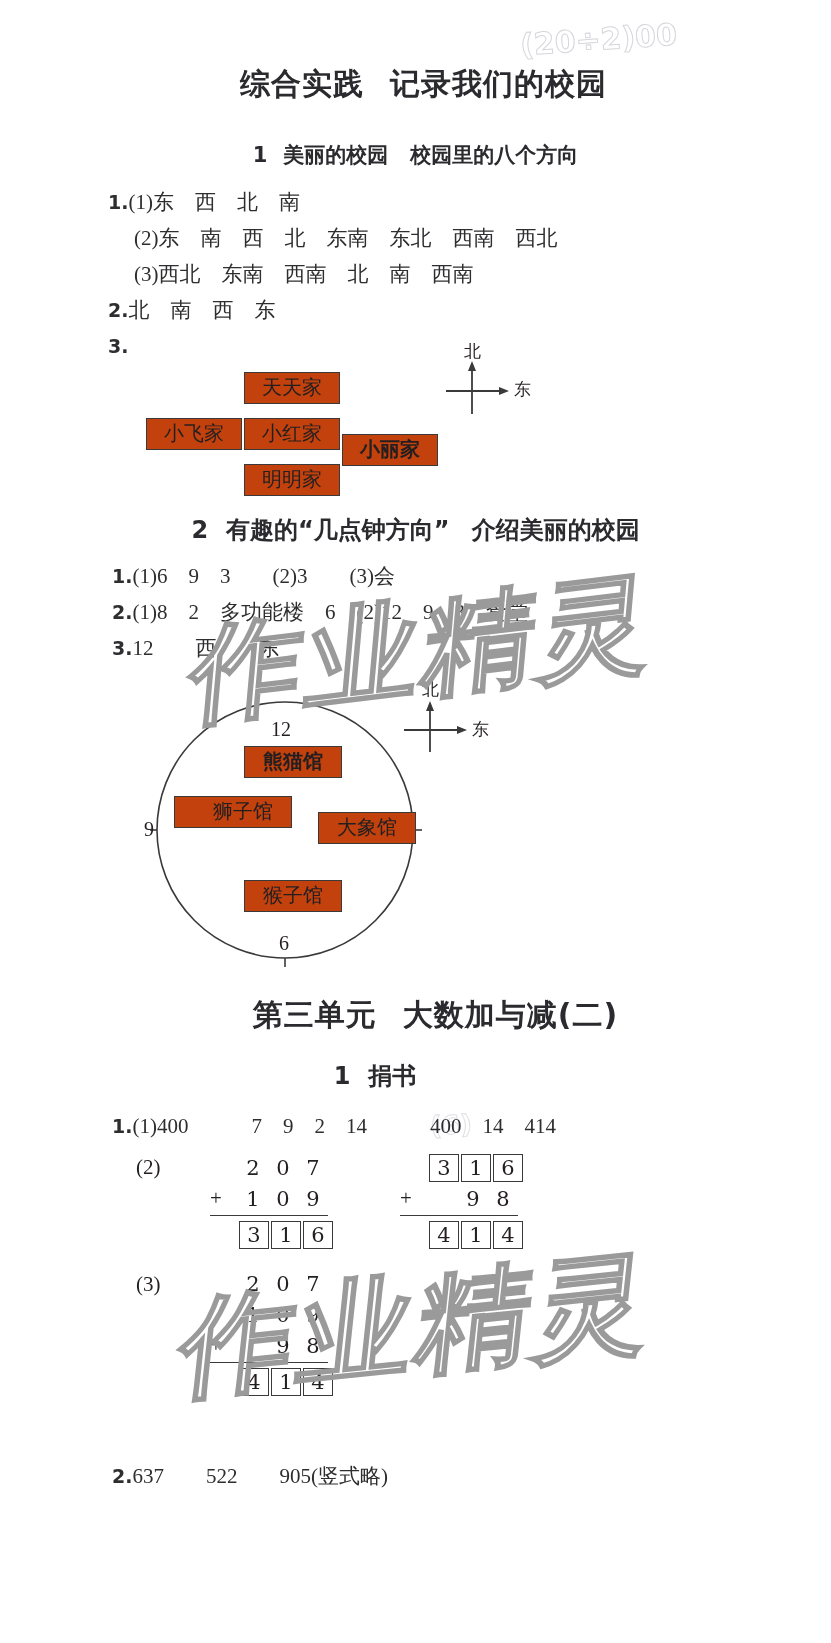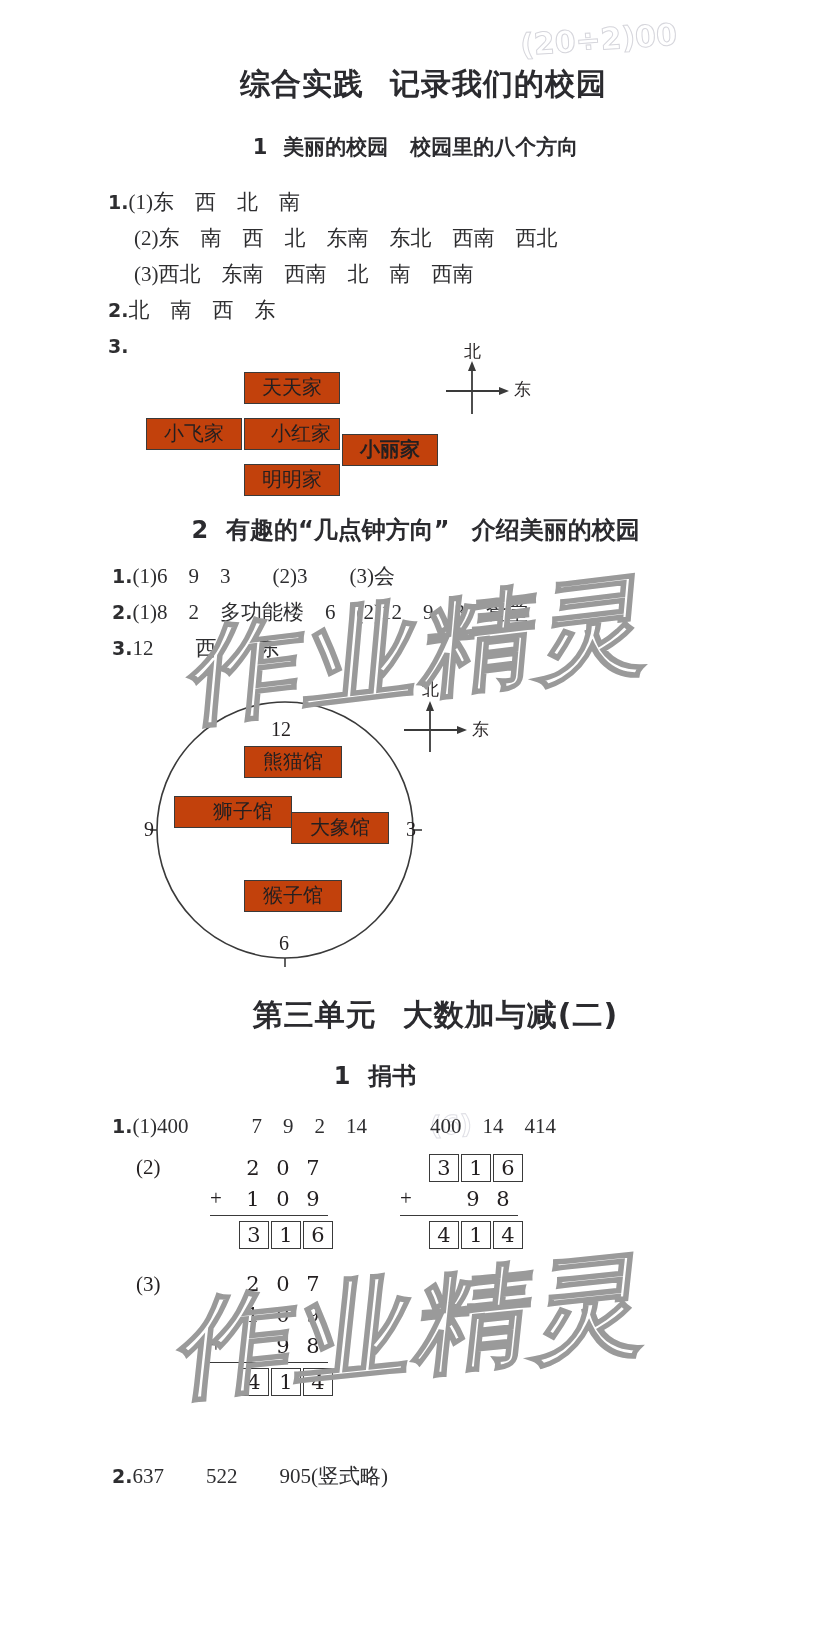--- a/index.html
+++ b/index.html
@@ -34,21 +34,21 @@
     padding: 64px 0 0 16px;
   }
   .unit-title .gap { display: inline-block; width: 26px; }
 
   .sec-title {
     text-align: center;
     font-family: "DejaVu Sans", "Liberation Sans", sans-serif;
     font-weight: bold;
     font-size: 21px;
     color: #2b2b2f;
-    margin: 0;
+    margin: 8px;
     padding: 28px 0 0 0;
   }
   .sec-title .num { margin-right: 16px; }
   .sec-title .gap { display: inline-block; width: 22px; }
 
   .sub-title {
     text-align: center;
     font-family: "DejaVu Sans", "Liberation Sans", sans-serif;
     font-weight: bold;
     font-size: 24px;
@@ -169,21 +169,21 @@
     <p class="ans"><span class="idx">1.</span><span>(1)东　西　北　南</span></p>
     <p class="ans" style="padding-left:26px"><span>(2)东　南　西　北　东南　东北　西南　西北</span></p>
     <p class="ans" style="padding-left:26px"><span>(3)西北　东南　西南　北　南　西南</span></p>
     <p class="ans"><span class="idx">2.</span><span>北　南　西　东</span></p>
     <p class="ans"><span class="idx">3.</span><span></span></p>
   </div>
 
   <div style="position:absolute; left:140px; top:360px; width:560px; height:150px;">
     <div class="lbl-box" style="position:absolute; left:104px; top:12px; width:78px;">天天家</div>
     <div class="lbl-box" style="position:absolute; left:6px; top:58px; width:78px;">小飞家</div>
-    <div class="lbl-box" style="position:absolute; left:104px; top:58px; width:78px;text-align:right;">小红家</div>
+    <div class="lbl-box" style="position:absolute; left:104px; top:58px; width:78px;">小红家</div>
     <div class="lbl-box" style="position:absolute; left:202px; top:74px; width:78px;font-weight:bold;">小丽家</div>
     <div class="lbl-box" style="position:absolute; left:104px; top:104px; width:78px;">明明家</div>
 
     <div class="compass" style="left:300px; top:-16px; width:120px; height:90px;">
       <span class="cn" style="left:24px; top:-4px;">北</span>
       <svg width="120" height="90" style="position:absolute; left:0; top:0;">
         <line x1="32" y1="70" x2="32" y2="24" stroke="#3a3a3a" stroke-width="1.8"></line>
         <polygon points="32,17 28,27 36,27" fill="#3a3a3a"></polygon>
         <line x1="6" y1="47" x2="62" y2="47" stroke="#3a3a3a" stroke-width="1.8"></line>
         <polygon points="69,47 59,43 59,51" fill="#3a3a3a"></polygon>
@@ -210,23 +210,23 @@
       <line x1="7" y1="130" x2="-2" y2="130" stroke="#3a3a3a" stroke-width="1.6"></line>
       <line x1="263" y1="130" x2="272" y2="130" stroke="#3a3a3a" stroke-width="1.6"></line>
       <line x1="135" y1="258" x2="135" y2="267" stroke="#3a3a3a" stroke-width="1.6"></line>
     </svg>
 
     <span style="position:absolute; left:121px; top:18px; font-size:20px;">12</span>
     <span style="position:absolute; left:-6px; top:118px; font-size:20px;">9</span>
     <span style="position:absolute; left:256px; top:118px; font-size:20px;">3</span>
     <span style="position:absolute; left:129px; top:232px; font-size:20px;">6</span>
 
-    <div class="lbl-box" style="position:absolute; left:94px; top:46px; width:80px;">熊猫馆</div>
+    <div class="lbl-box" style="position:absolute; left:94px; top:46px; width:80px;font-weight:bold;">熊猫馆</div>
     <div class="lbl-box" style="position:absolute; left:24px; top:96px; width:80px;padding-left:28px;">狮子馆</div>
-    <div class="lbl-box" style="position:absolute; left:141px; top:112px; width:80px;">大象馆</div>
+    <div class="lbl-box" style="position:absolute; left:168px; top:112px; width:80px;">大象馆</div>
     <div class="lbl-box" style="position:absolute; left:94px; top:180px; width:80px;">猴子馆</div>
 
     <div class="compass" style="left:248px; top:-22px; width:120px; height:90px;">
       <span class="cn" style="left:24px; top:0px;">北</span>
       <svg width="120" height="90" style="position:absolute; left:0; top:0;">
         <line x1="32" y1="74" x2="32" y2="30" stroke="#3a3a3a" stroke-width="1.8"></line>
         <polygon points="32,23 28,33 36,33" fill="#3a3a3a"></polygon>
         <line x1="6" y1="52" x2="62" y2="52" stroke="#3a3a3a" stroke-width="1.8"></line>
         <polygon points="69,52 59,48 59,56" fill="#3a3a3a"></polygon>
       </svg>

